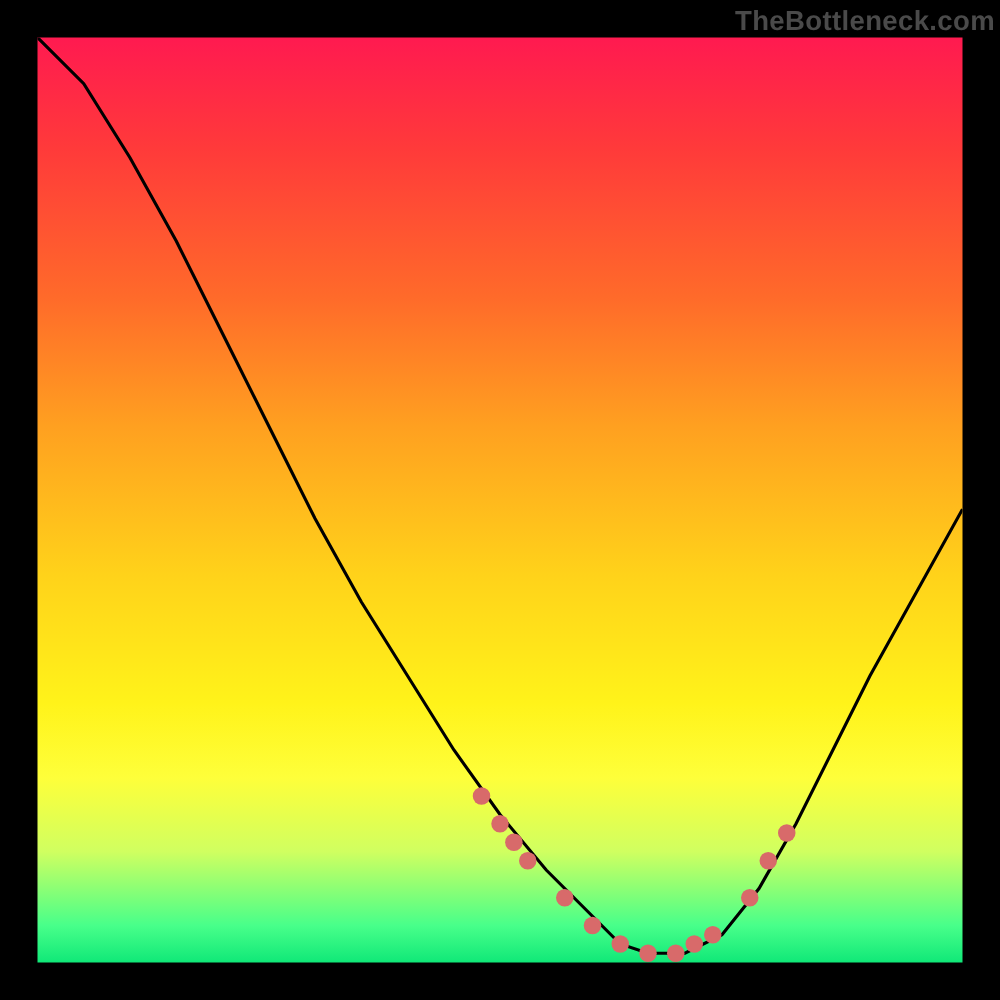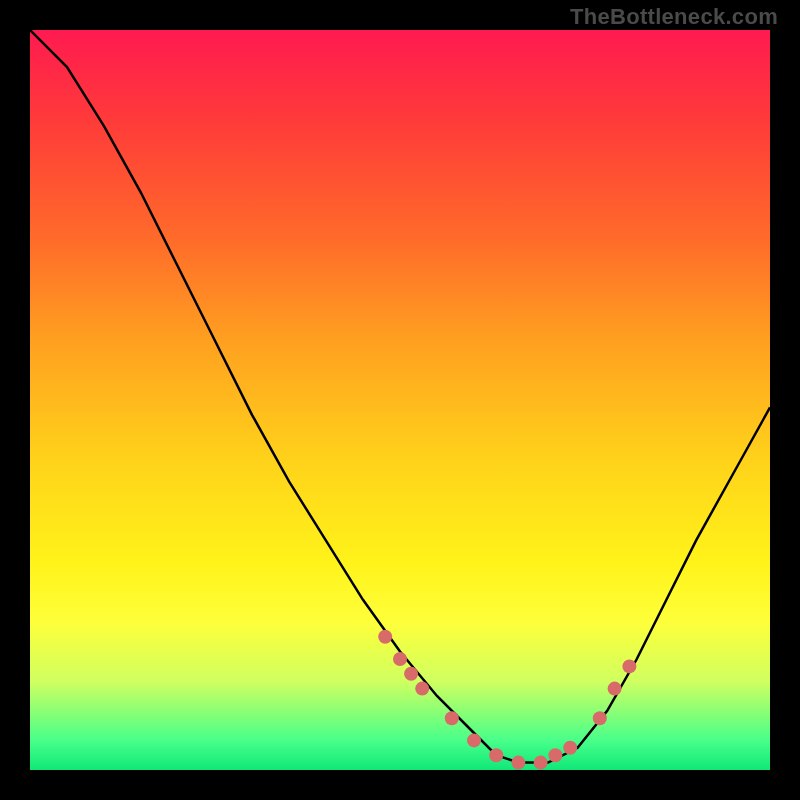--- a/index.html
+++ b/index.html
@@ -13,21 +13,21 @@
   }
   .frame {
     position: relative;
     width: 800px;
     height: 800px;
     background: #000;
   }
   .watermark {
     position: absolute;
     top: 4px;
-    right: 22px;
+    right: 4px;
     color: #4a4a4a;
     font-size: 22px;
     font-weight: bold;
     letter-spacing: 0.3px;
     z-index: 10;
   }
   .plot {
     position: absolute;
     left: 30px;
     top: 30px;

